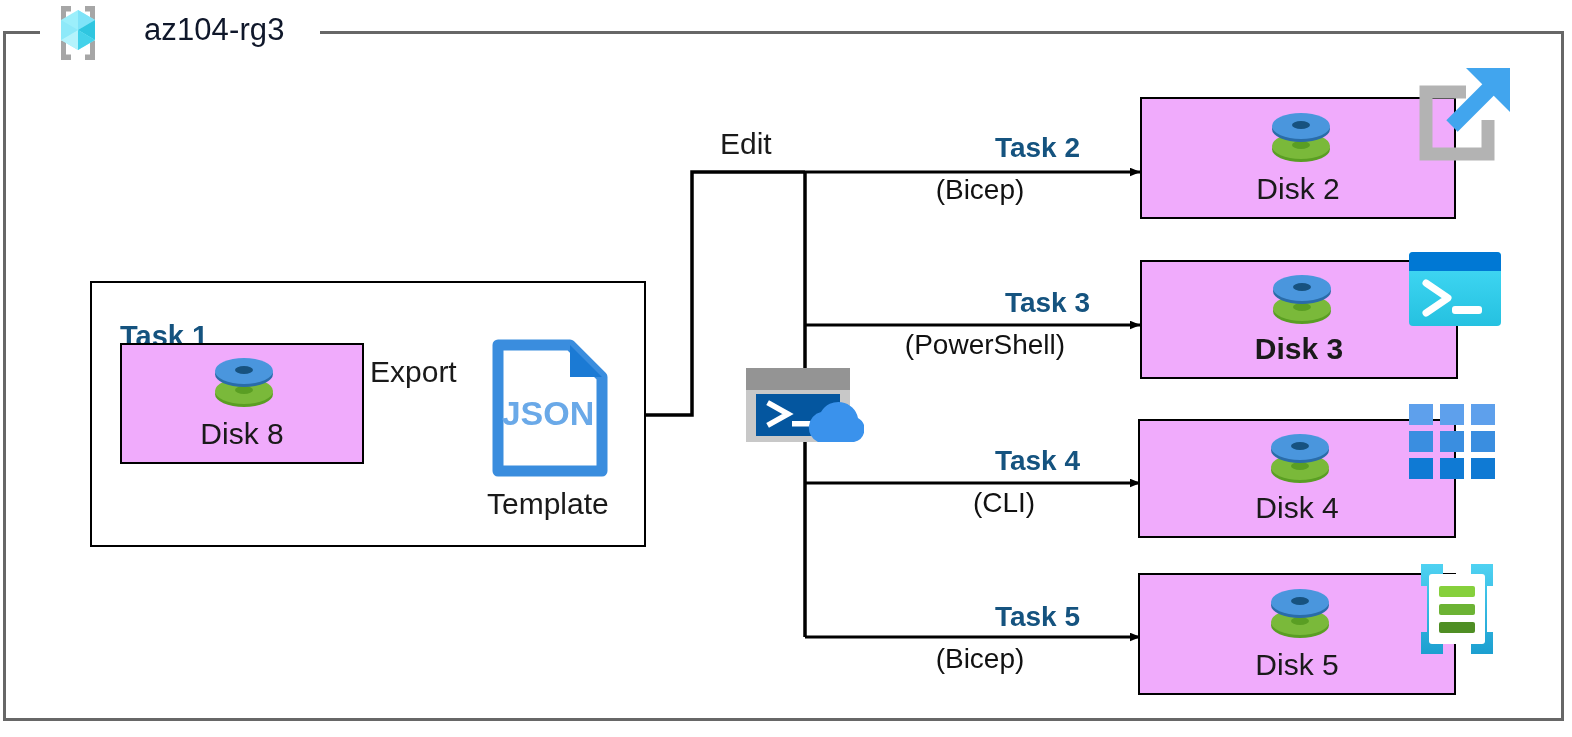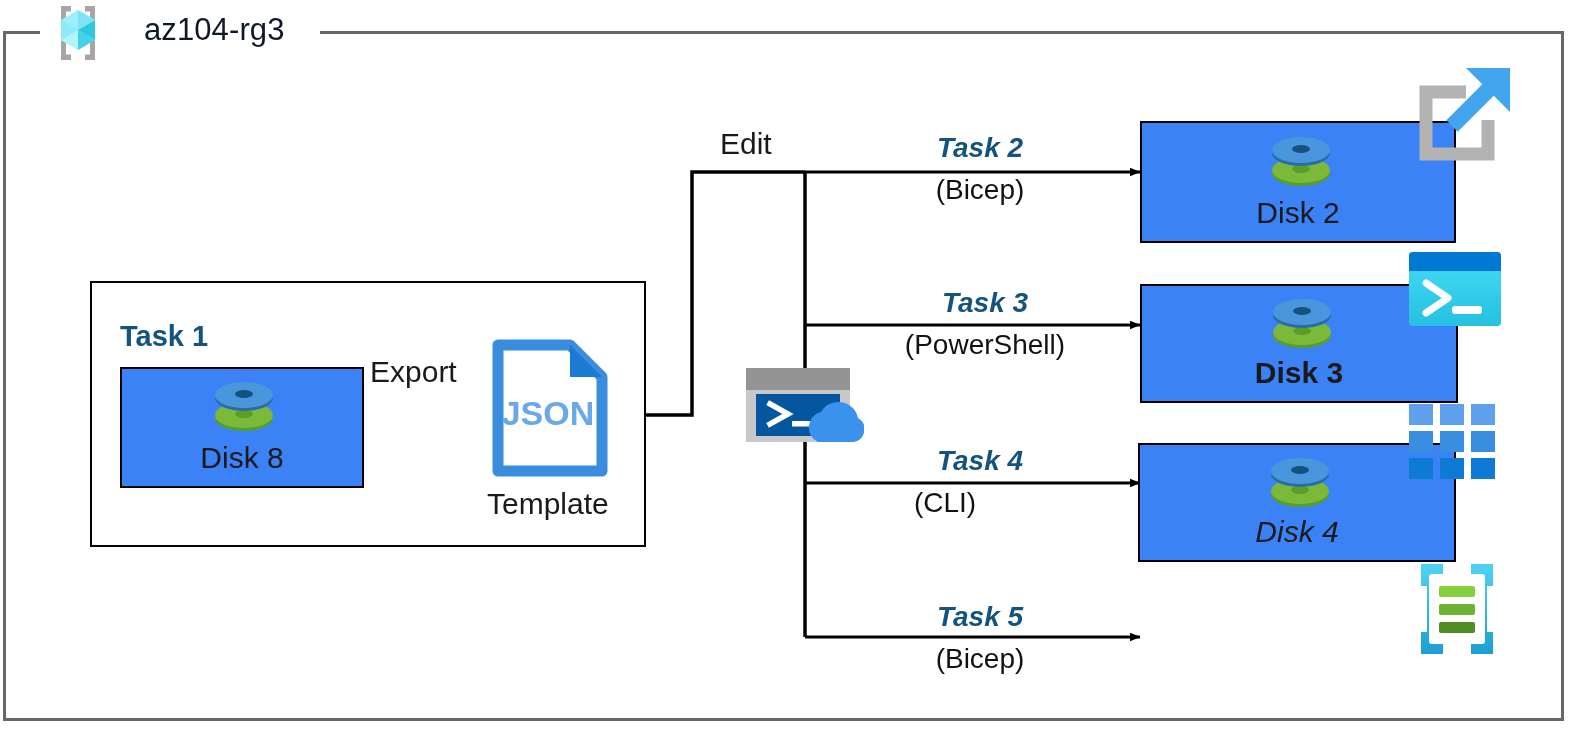--- a/index.html
+++ b/index.html
@@ -27,34 +27,34 @@
   .rg-title{
     position:absolute;left:144px;top:12px;
     font-size:31px;color:#0f172a;letter-spacing:.1px;white-space:nowrap;
   }
 
   
   .task-outer{
     position:absolute;border:2px solid #000;background:#ffffff;box-sizing:border-box;
   }
   .disk-box{
-    position:absolute;border:2px solid #000;background:#3b82f6;box-sizing:border-box;margin-top:24px;
+    position:absolute;border:2px solid #000;background:#f0abfc;box-sizing:border-box;
   }
   .disk-label{
     position:absolute;left:0;right:0;text-align:center;
     font-size:30px;color:#1a1a1a;
   }
   .task-title{
     position:absolute;font-size:29px;font-weight:bold;color:#15537f;white-space:nowrap;
   }
 
   
   .edge-label-main{
     position:absolute;font-size:28px;font-weight:bold;color:#15537f;
-    text-align:center;white-space:nowrap;font-style:italic;
+    text-align:right;white-space:nowrap;
   }
   .edge-label-sub{
     position:absolute;font-size:28px;color:#111;
     text-align:center;white-space:nowrap;
   }
   .plain-label{
     position:absolute;font-size:30px;color:#1a1a1a;white-space:nowrap;
   }
   svg.lines{position:absolute;left:0;top:0;width:1572px;height:737px;pointer-events:none;}
 
@@ -200,23 +200,23 @@
         </linearGradient>
       </defs>
       <rect x="1" y="1" width="92" height="74" rx="4" fill="url(#psg)"></rect>
       <path d="M1 5 a4 4 0 0 1 4 -4 h84 a4 4 0 0 1 4 4 v15 h-92 z" fill="#0078d4"></path>
       <path d="M18 32 L40 47 L18 62" fill="none" stroke="#ffffff" stroke-width="7" stroke-linecap="round" stroke-linejoin="round"></path>
       <rect x="44" y="55" width="30" height="8" rx="3" fill="#ffffff"></rect>
     </svg>
   </div>
 
   <div class="edge-label-main" style="left:880px;top:445px;width:200px;">Task 4</div>
-  <div class="edge-label-sub" style="left:845px;top:487px;width:200px;">(CLI)</div>
-
-  <div class="disk-box" style="left:1138px;top:419px;width:318px;height:119px;font-style:italic;">
+  <div class="edge-label-sub" style="left:904px;top:487px;width:200px;">(CLI)</div>
+
+  <div class="disk-box" style="left:1138px;top:419px;width:318px;height:119px;">
     <div class="iconwrap" style="left:125px;top:8px;width:70px;height:62px;">
       <svg viewBox="0 0 70 62" width="70" height="62">
         <ellipse cx="35" cy="41" rx="29" ry="13" fill="#5a9e23"></ellipse>
         <ellipse cx="35" cy="38" rx="29" ry="13" fill="#7ab93a"></ellipse>
         <ellipse cx="35" cy="37" rx="9" ry="4" fill="#5a9e23"></ellipse>
         <ellipse cx="35" cy="21" rx="29" ry="13" fill="#2a6ca8"></ellipse>
         <ellipse cx="35" cy="18" rx="29" ry="13" fill="#4a96dd"></ellipse>
         <ellipse cx="35" cy="17" rx="9" ry="4" fill="#17527f"></ellipse>
       </svg>
     </div>
@@ -234,20 +234,33 @@
         <rect x="0" y="54" width="24" height="21" fill="#0f7ad4"></rect>
         <rect x="31" y="54" width="24" height="21" fill="#0f7ad4"></rect>
         <rect x="62" y="54" width="24" height="21" fill="#0f7ad4"></rect>
       </g>
     </svg>
   </div>
 
   <div class="edge-label-main" style="left:880px;top:601px;width:200px;">Task 5</div>
   <div class="edge-label-sub" style="left:880px;top:643px;width:200px;">(Bicep)</div>
 
+  <div class="disk-box" style="left:1138px;top:573px;width:318px;height:122px;">
+    <div class="iconwrap" style="left:125px;top:9px;width:70px;height:62px;">
+      <svg viewBox="0 0 70 62" width="70" height="62">
+        <ellipse cx="35" cy="41" rx="29" ry="13" fill="#5a9e23"></ellipse>
+        <ellipse cx="35" cy="38" rx="29" ry="13" fill="#7ab93a"></ellipse>
+        <ellipse cx="35" cy="37" rx="9" ry="4" fill="#5a9e23"></ellipse>
+        <ellipse cx="35" cy="21" rx="29" ry="13" fill="#2a6ca8"></ellipse>
+        <ellipse cx="35" cy="18" rx="29" ry="13" fill="#4a96dd"></ellipse>
+        <ellipse cx="35" cy="17" rx="9" ry="4" fill="#17527f"></ellipse>
+      </svg>
+    </div>
+    <div class="disk-label" style="top:73px;">Disk 5</div>
+  </div>
   <div class="iconwrap" style="left:1407px;top:560px;width:100px;height:98px;">
     <svg viewBox="0 0 100 98" width="100" height="98">
       <defs>
         <linearGradient id="bcf" x1="0" y1="0" x2="0" y2="1">
           <stop offset="0" stop-color="#4fd2f2"></stop>
           <stop offset="1" stop-color="#1c9fd0"></stop>
         </linearGradient>
       </defs>
       <path d="M14 4 h22 v10 h28 v-10 h22 v22 h-6 v46 h6 v22 h-22 v-10 h-28 v10 h-22 v-22 h6 v-46 h-6 z" fill="url(#bcf)"></path>
       <rect x="22" y="14" width="56" height="70" rx="3" fill="#ffffff"></rect>

